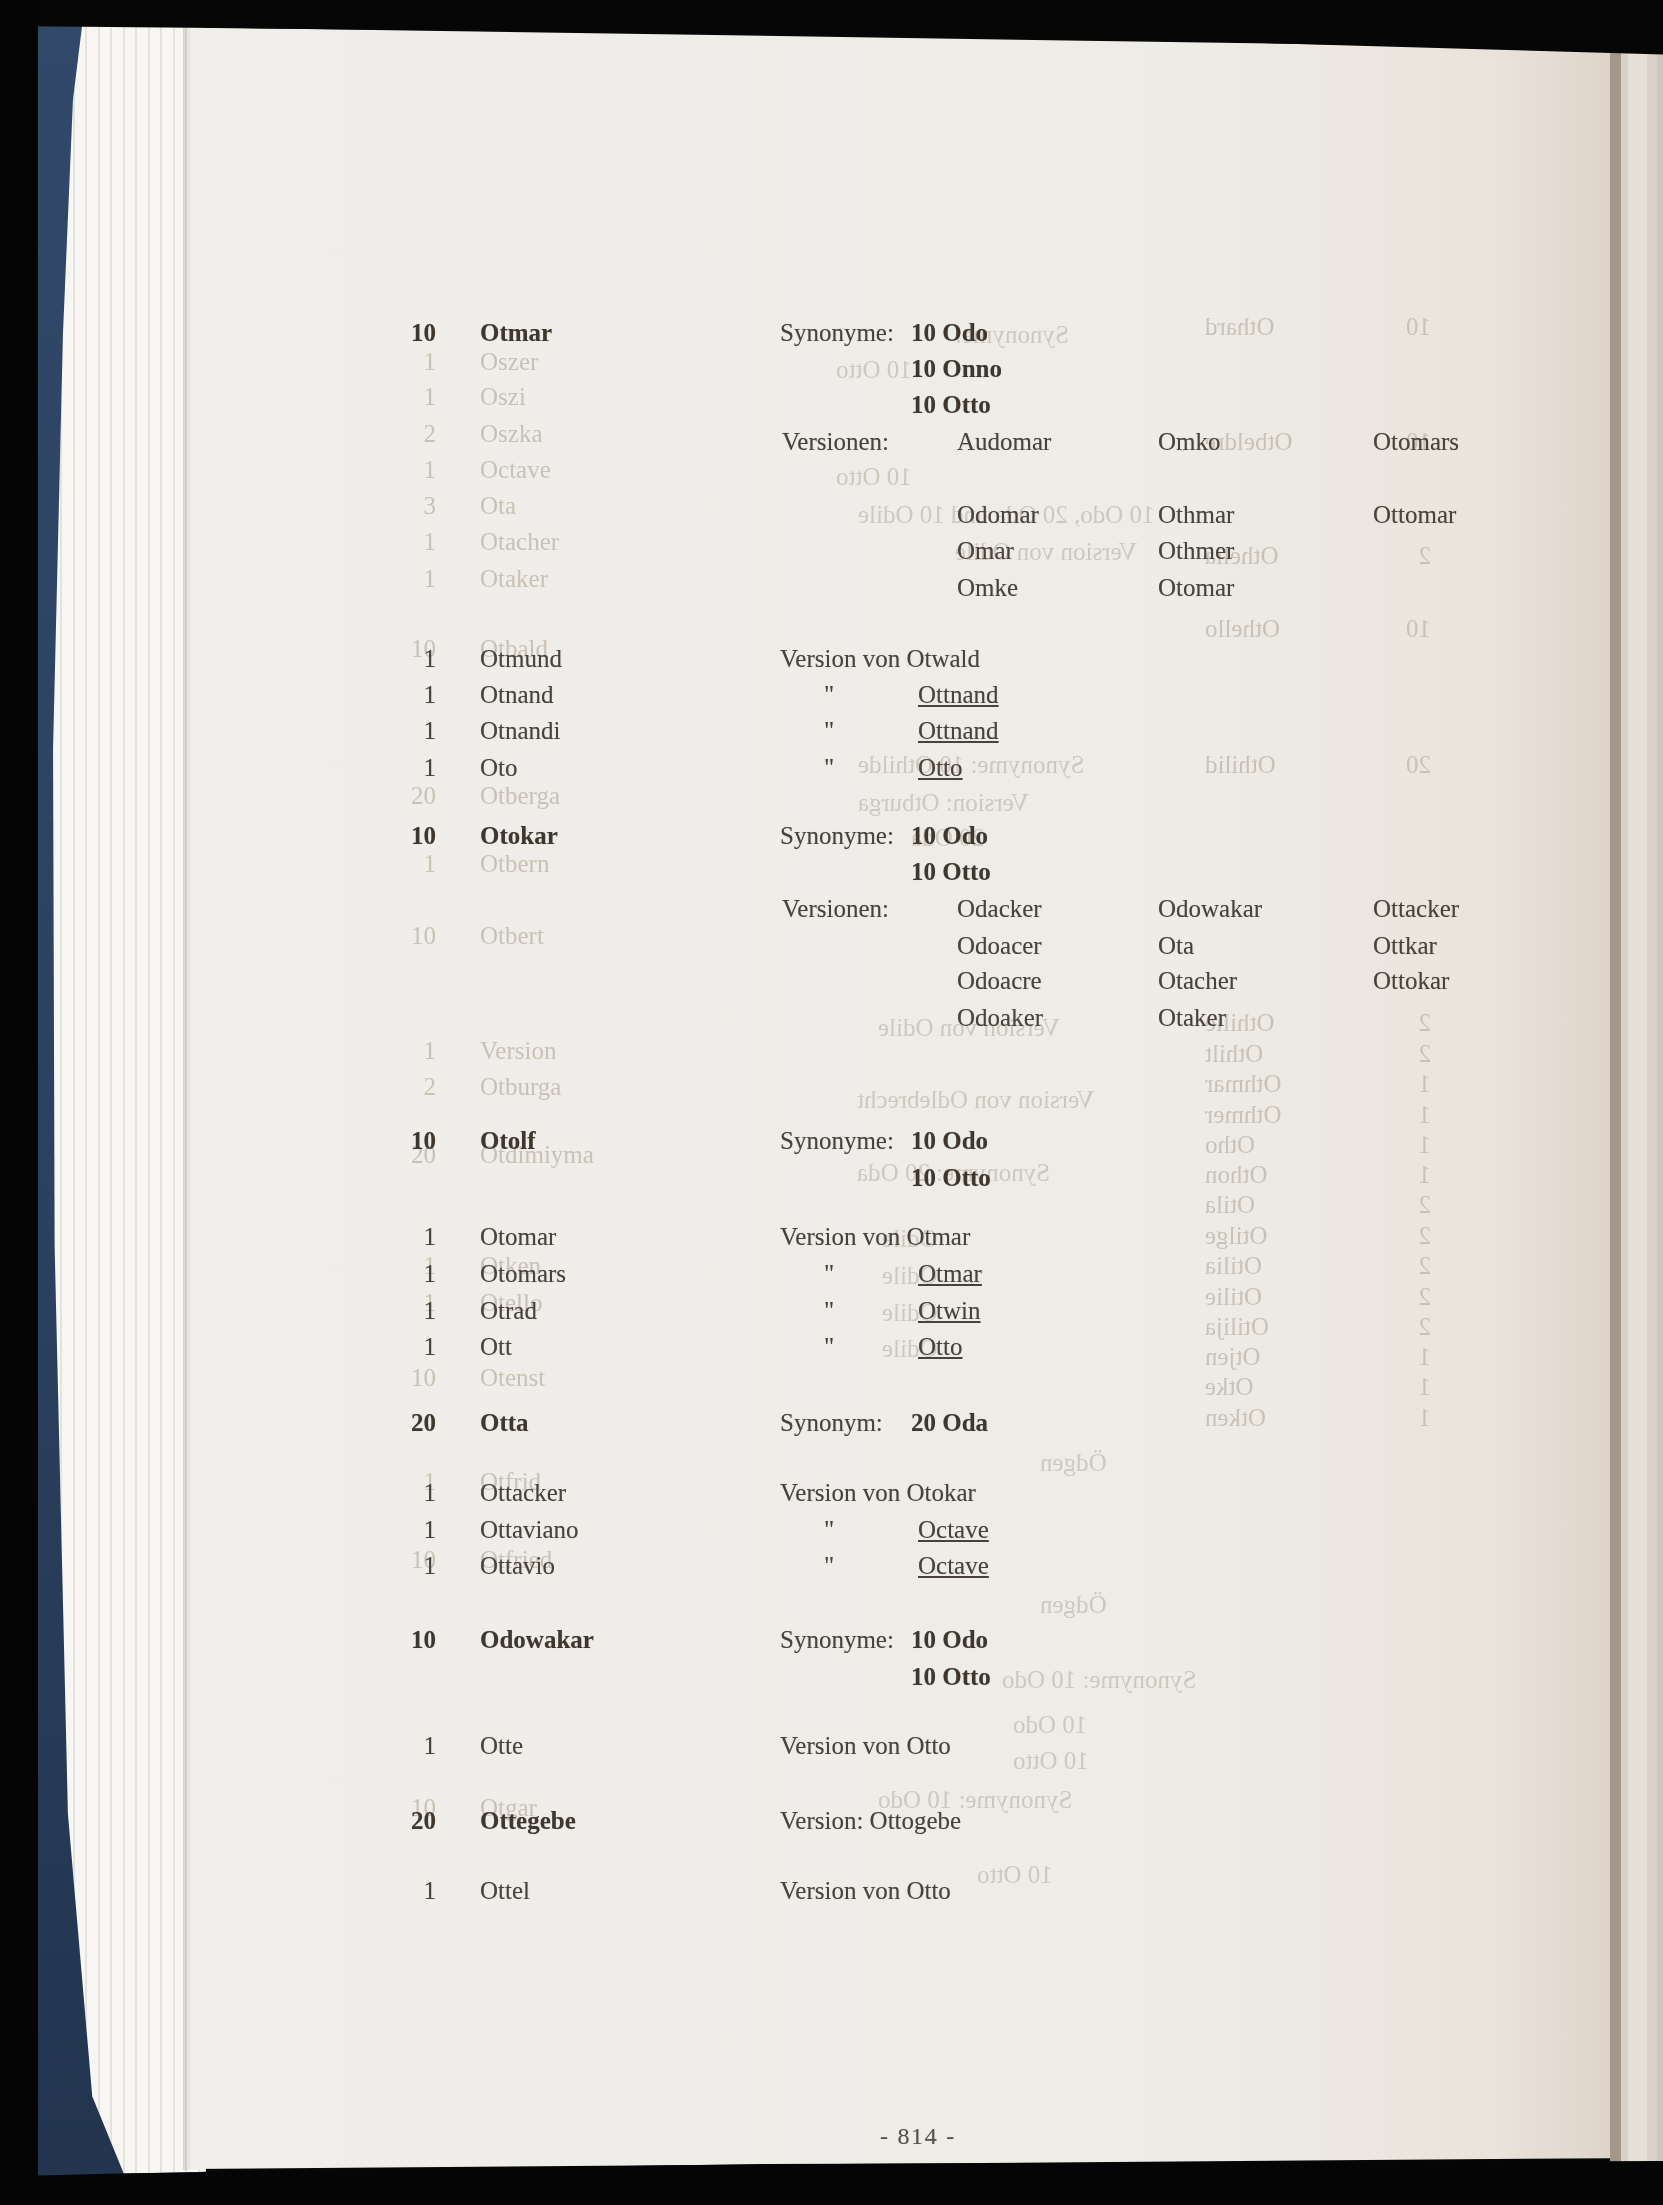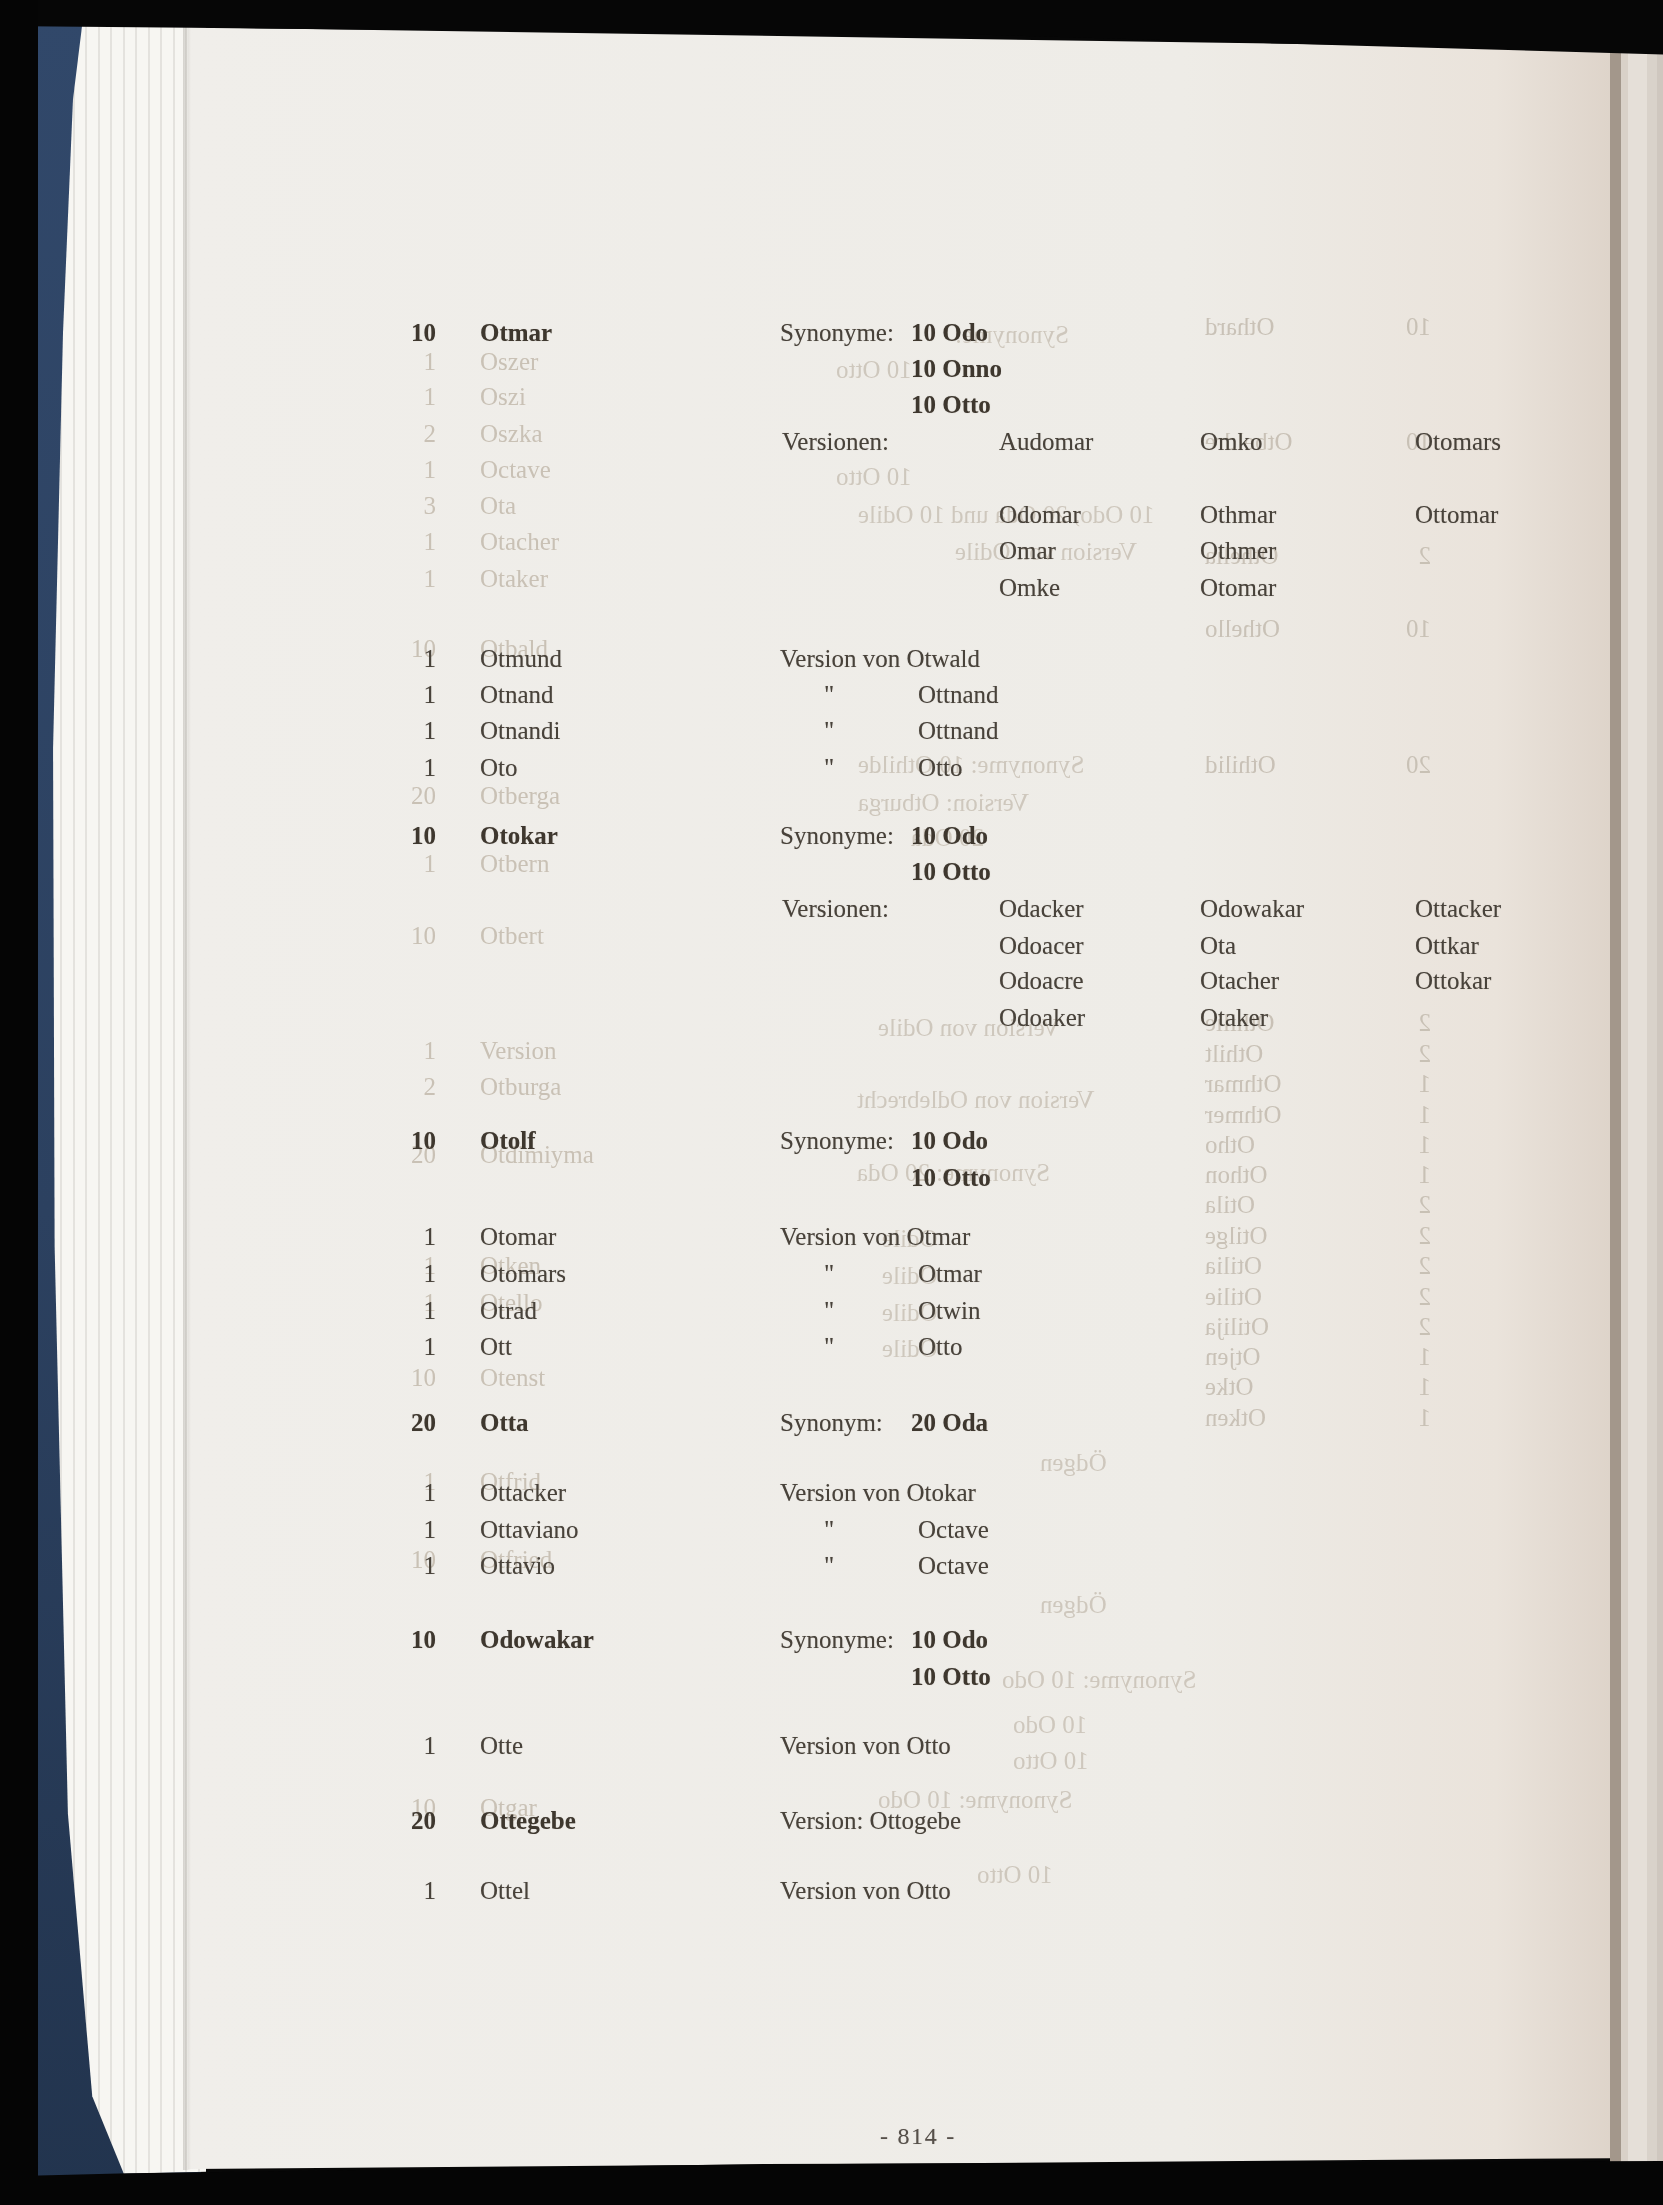--- a/index.html
+++ b/index.html
@@ -34,27 +34,27 @@
   
   .t{position:absolute;font-size:25px;line-height:1.1;color:#48423a;white-space:nowrap;
      text-shadow:0 0 0.8px rgba(72,64,54,.35);}
   .b{font-weight:bold;color:#3e372e;}
   .row{width:349px;height:30px;}
   .row .c{position:absolute;left:0;top:0;width:52px;text-align:right;display:inline-block;}
   .row .n{position:absolute;left:96px;top:0;}
   .syn{width:466px;height:30px;}
   .syn .lab{position:absolute;left:0;top:0;}
   .syn .val{position:absolute;left:131px;top:0;}
-  .ver{width:616px;height:30px;margin-left:42px;}
+  .ver{width:616px;height:30px;}
   .ver .v1{position:absolute;left:0;top:0;}
   .ver .v2{position:absolute;left:201px;top:0;}
   .ver .v3{position:absolute;left:416px;top:0;}
   .qrow{width:349px;height:30px;}
   .qrow .q{position:absolute;left:0;top:0;}
-  .qrow .n{position:absolute;left:94px;top:0;}
+  .qrow .n{position:absolute;left:94px;top:0;text-decoration:underline;}
   .pagenum{color:#56504a;letter-spacing:1.7px;}
 
   
   .ghost{color:#c9c1b5;text-shadow:none;}
   .gm{transform:scaleX(-1);color:#c7bfb3;opacity:.8;text-shadow:none;}
   .grc{display:flex;justify-content:space-between;width:226px;transform:scaleX(-1);
        color:#c3bbaf;opacity:.85;text-shadow:none;}
 </style>
 </head>
 <body>

